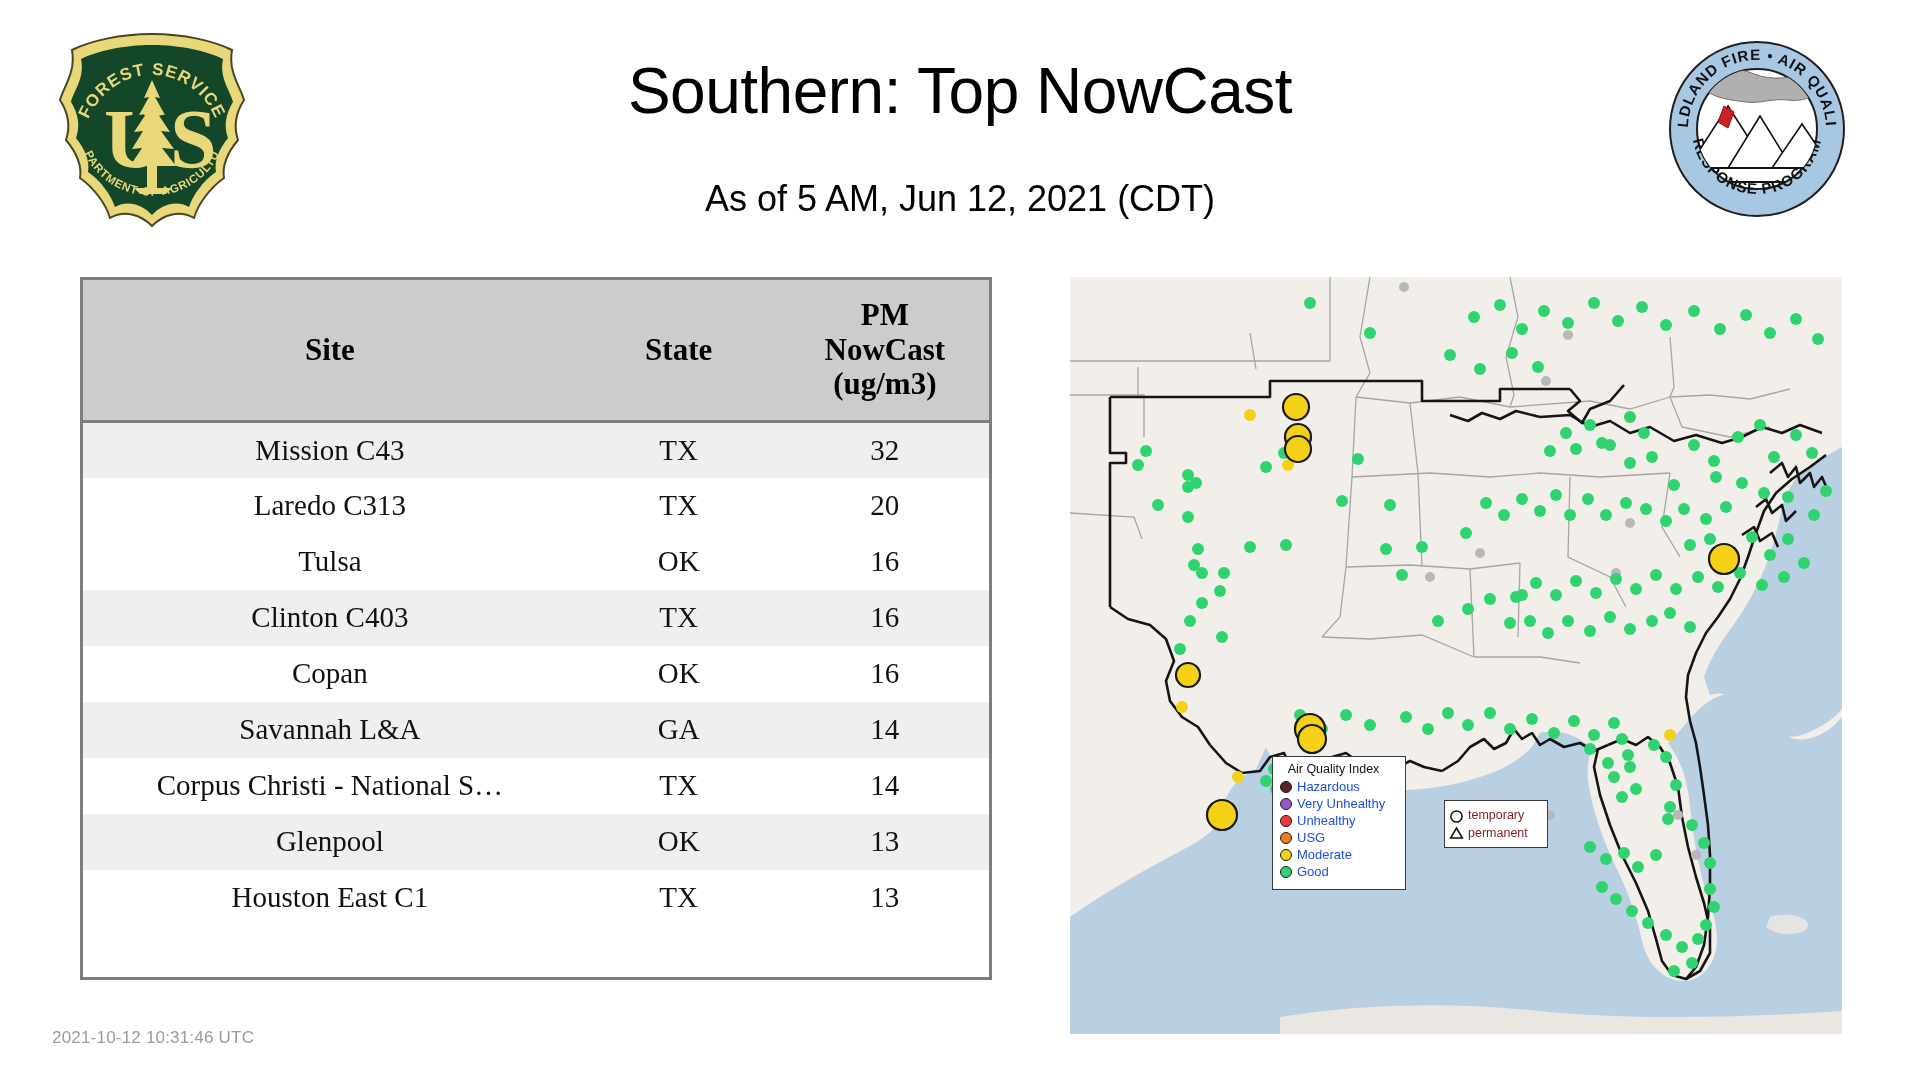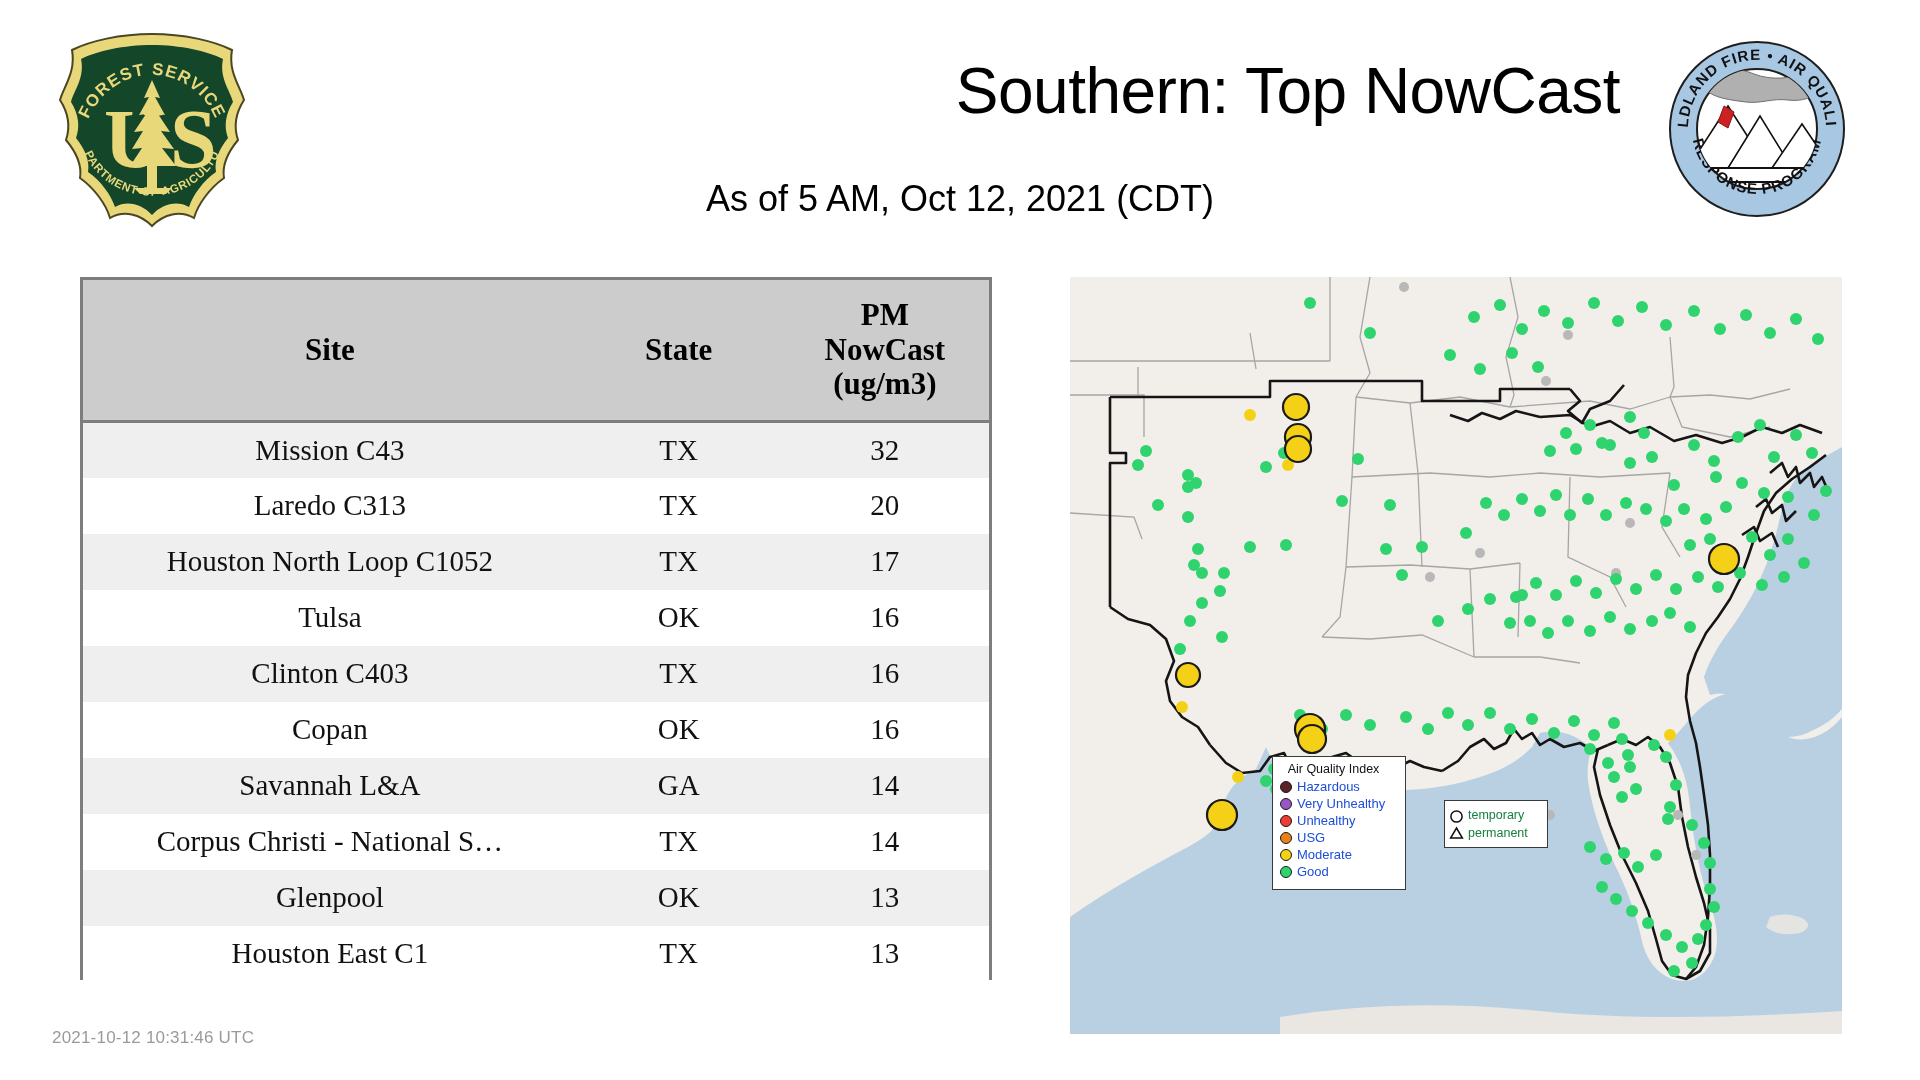--- a/index.html
+++ b/index.html
@@ -5,21 +5,21 @@
   * { margin:0; padding:0; box-sizing:border-box; }
   html,body{ width:1920px; height:1080px; background:#ffffff; overflow:hidden; }
   body{ font-family:"Liberation Sans", sans-serif; color:#000; position:relative; }
 
   
   #usfs-logo{ position:absolute; left:52px; top:28px; width:200px; height:210px; }
   #wfaqrp-logo{ position:absolute; left:1668px; top:40px; width:178px; height:178px; }
 
   #page-title{
     position:absolute; left:300px; top:58px; width:1320px;
-    text-align:right; font-size:64px; font-weight:400;
+    text-align:center; font-size:64px; font-weight:400;
     letter-spacing:-0.5px; line-height:1.05; color:#000;
     font-family:"Liberation Sans", sans-serif;
   }
   #page-subtitle{
     position:absolute; left:300px; top:178px; width:1320px;
     text-align:center; font-size:36px; font-weight:400; color:#000;
     font-family:"Liberation Sans", sans-serif;
   }
 
   
@@ -77,21 +77,21 @@
   #aqi-legend .lg-label{ font-size:13px; color:#1d4ed8; white-space:nowrap; line-height:1; }
 
   #monitor-legend{
     position:absolute; left:1444px; top:800px; width:104px; height:48px;
     background:#ffffff; border:1px solid #3a3a3a;
     display:flex; align-items:center; padding-left:4px; gap:4px;
     font-family:"Liberation Sans", sans-serif;
   }
   #monitor-legend .ml-syms{ display:flex; flex-direction:column; gap:2px; }
   #monitor-legend .ml-labels{ display:flex; flex-direction:column; gap:1px; }
-  #monitor-legend .ml-label{ font-size:12.5px; color:#15803d; line-height:1.32; white-space:nowrap; }
+  #monitor-legend .ml-label{ font-size:12.5px; color:#7f1d1d; line-height:1.32; white-space:nowrap; }
 </style>
 </head>
 <body>
 
 <div id="usfs-logo">
   <svg viewBox="0 0 200 210" width="200" height="210">
     <defs>
       <path id="arcTop" d="M 36 92 A 70 76 0 0 1 164 92" fill="none"></path>
       <path id="arcBot" d="M 34 128 A 72 66 0 0 0 166 128" fill="none"></path>
     </defs>
@@ -151,21 +151,21 @@
       <path d="M60 128 L 92 76 L 124 128 Z" fill="#ffffff" stroke="#111" stroke-width="1.6"></path>
       <path d="M104 128 L 134 84 L 164 128 Z" fill="#ffffff" stroke="#111" stroke-width="1.6"></path>
       <path d="M56 66 l 10 6 l -6 16 l -10 -6 z" fill="#cc2222" stroke="#8a1414" stroke-width="1"></path>
       <line x1="20" y1="128" x2="160" y2="128" stroke="#111" stroke-width="1.8"></line>
       <line x1="20" y1="142" x2="160" y2="142" stroke="#111" stroke-width="1.8"></line>
     </g>
   </svg>
 </div>
 
 <div id="page-title">Southern: Top NowCast</div>
-<div id="page-subtitle">As of  5 AM, Oct 12, 2021 (CDT)</div>
+<div id="page-subtitle">As of  5 AM, Jun 12, 2021 (CDT)</div>
 
 <div id="table-panel">
   <table id="nowcast-table">
     <colgroup>
         <col class="c-site">
         <col class="c-state">
         <col class="c-pm">
       </colgroup>
     <thead>
       <tr>
@@ -181,25 +181,20 @@
     <tbody id="nowcast-tbody">
         <tr class="odd">
           <td>Mission C43</td>
           <td>TX</td>
           <td>32</td>
         </tr>
         <tr class="even">
           <td>Laredo C313</td>
           <td>TX</td>
           <td>20</td>
-        </tr>
-        <tr class="odd">
-          <td>Houston North Loop C1052</td>
-          <td>TX</td>
-          <td>17</td>
         </tr>
         <tr class="even">
           <td>Tulsa</td>
           <td>OK</td>
           <td>16</td>
         </tr>
         <tr class="odd">
           <td>Clinton C403</td>
           <td>TX</td>
           <td>16</td>

